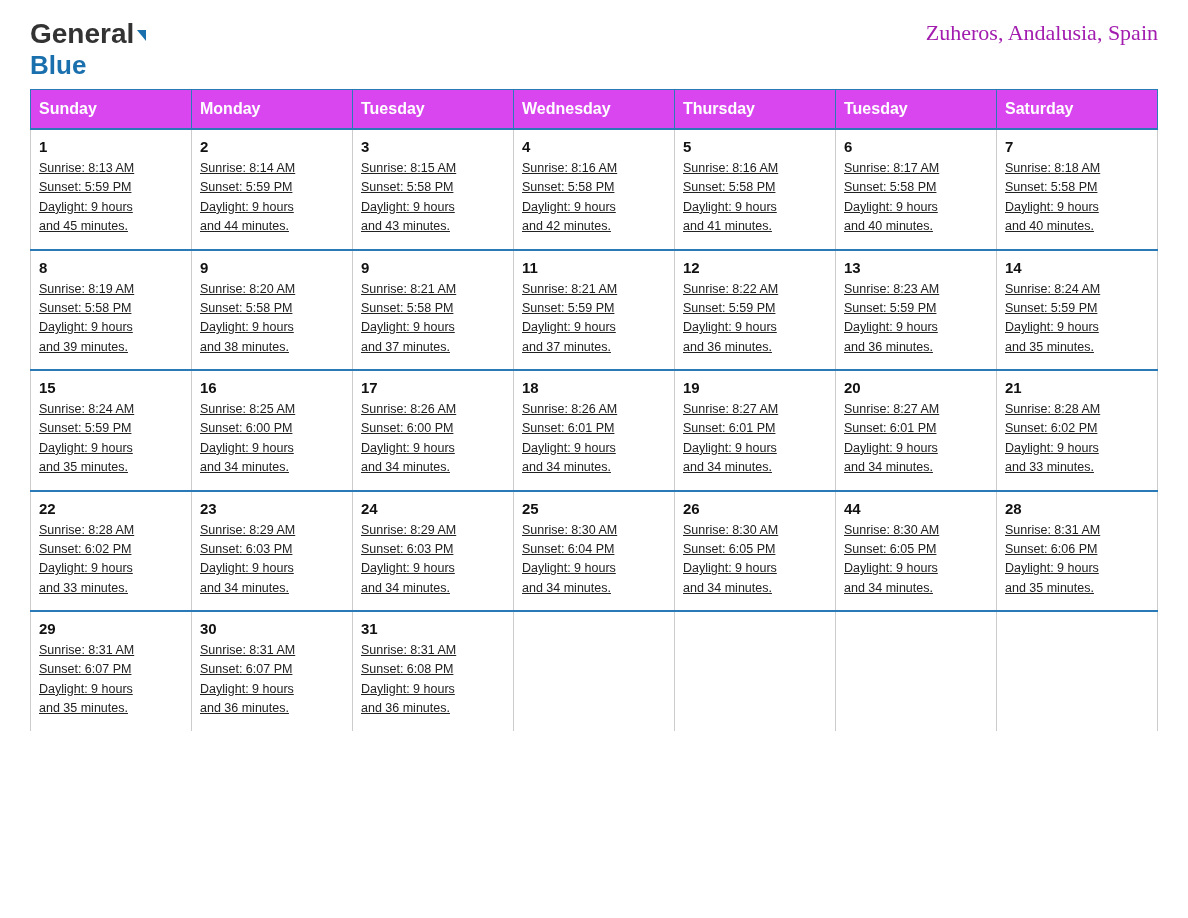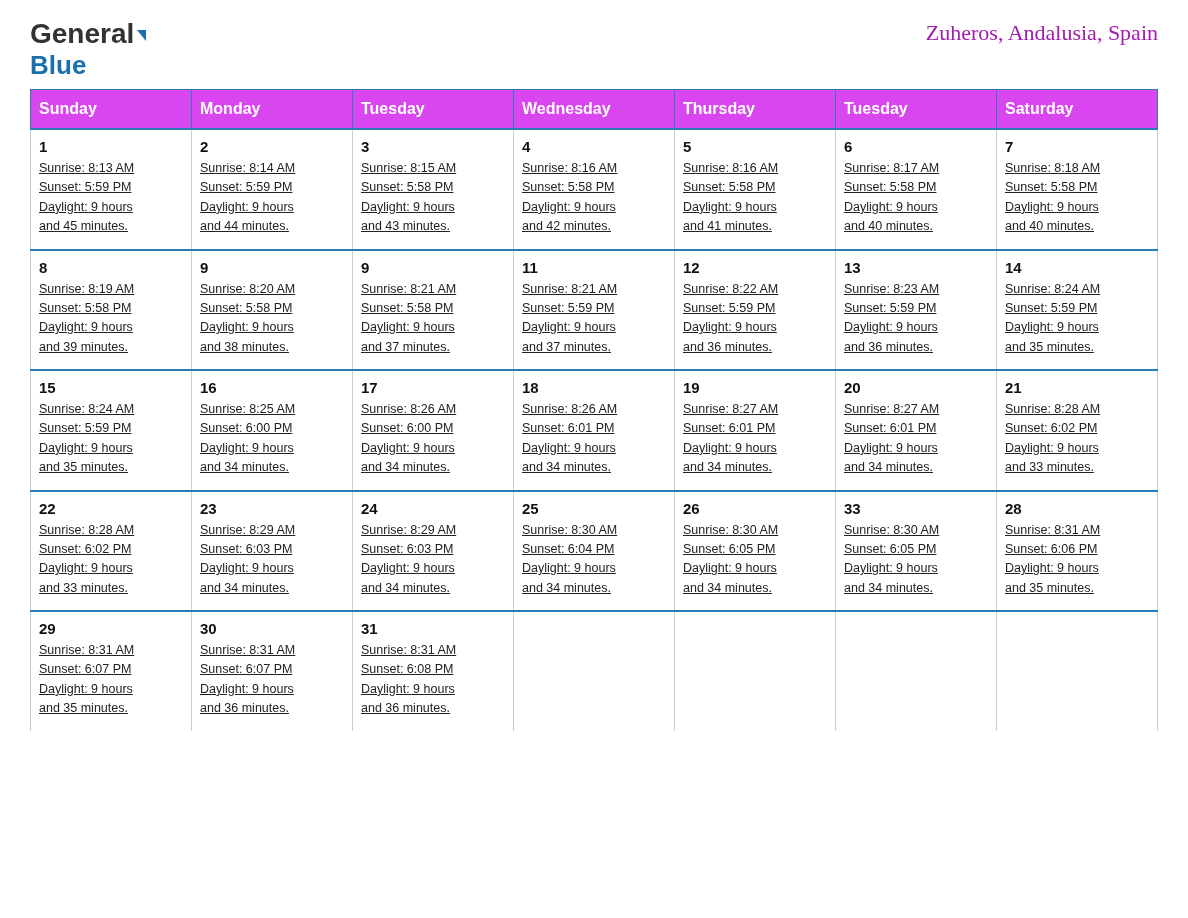--- a/index.html
+++ b/index.html
@@ -228,21 +228,21 @@
         </td>
         <td>
           <div class="day-number">25</div>
         <div class="day-info">Sunrise: 8:30 AM<br>Sunset: 6:04 PM<br>Daylight: 9 hours<br>and 34 minutes.</div>
         </td>
         <td>
           <div class="day-number">26</div>
         <div class="day-info">Sunrise: 8:30 AM<br>Sunset: 6:05 PM<br>Daylight: 9 hours<br>and 34 minutes.</div>
         </td>
         <td>
-          <div class="day-number">33</div>
+          <div class="day-number">44</div>
         <div class="day-info">Sunrise: 8:30 AM<br>Sunset: 6:05 PM<br>Daylight: 9 hours<br>and 34 minutes.</div>
         </td>
         <td>
           <div class="day-number">28</div>
         <div class="day-info">Sunrise: 8:31 AM<br>Sunset: 6:06 PM<br>Daylight: 9 hours<br>and 35 minutes.</div>
         </td>
       </tr>
       <tr>
         <td>
           <div class="day-number">29</div>

